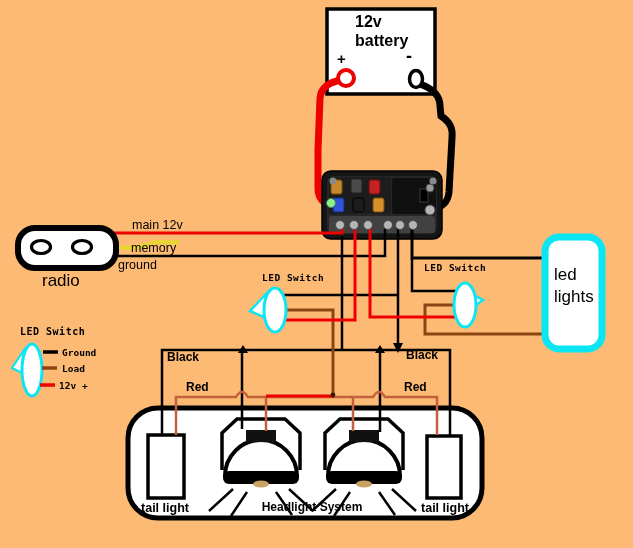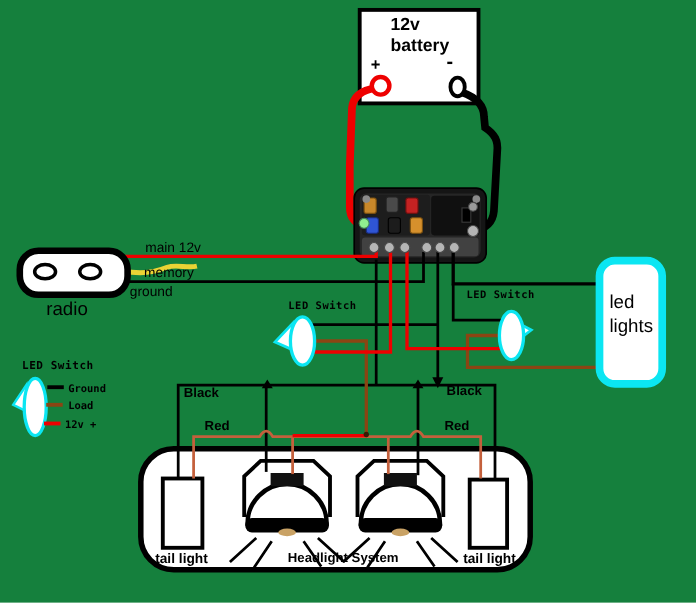--- a/index.html
+++ b/index.html
@@ -1,16 +1,16 @@
 <!DOCTYPE html>
 <html><head>
 <meta charset="utf-8">
 <style>
   html,body{margin:0;padding:0;background:#ffffff;}
-  #stage{position:relative;width:633px;height:548px;background:#15803d;overflow:hidden;}
+  #stage{position:relative;width:633px;height:548px;background:#fdba74;overflow:hidden;}
   svg{display:block;}
   .wire{fill:none;}
   .lbl{font-family:"Liberation Sans","DejaVu Sans",sans-serif;fill:#000;}
   .b{font-weight:bold;}
   .mono{font-family:"DejaVu Sans Mono","Liberation Mono",monospace;font-weight:bold;fill:#000;}
 </style>
 </head>
 <body>
 
 <div id="stage">

